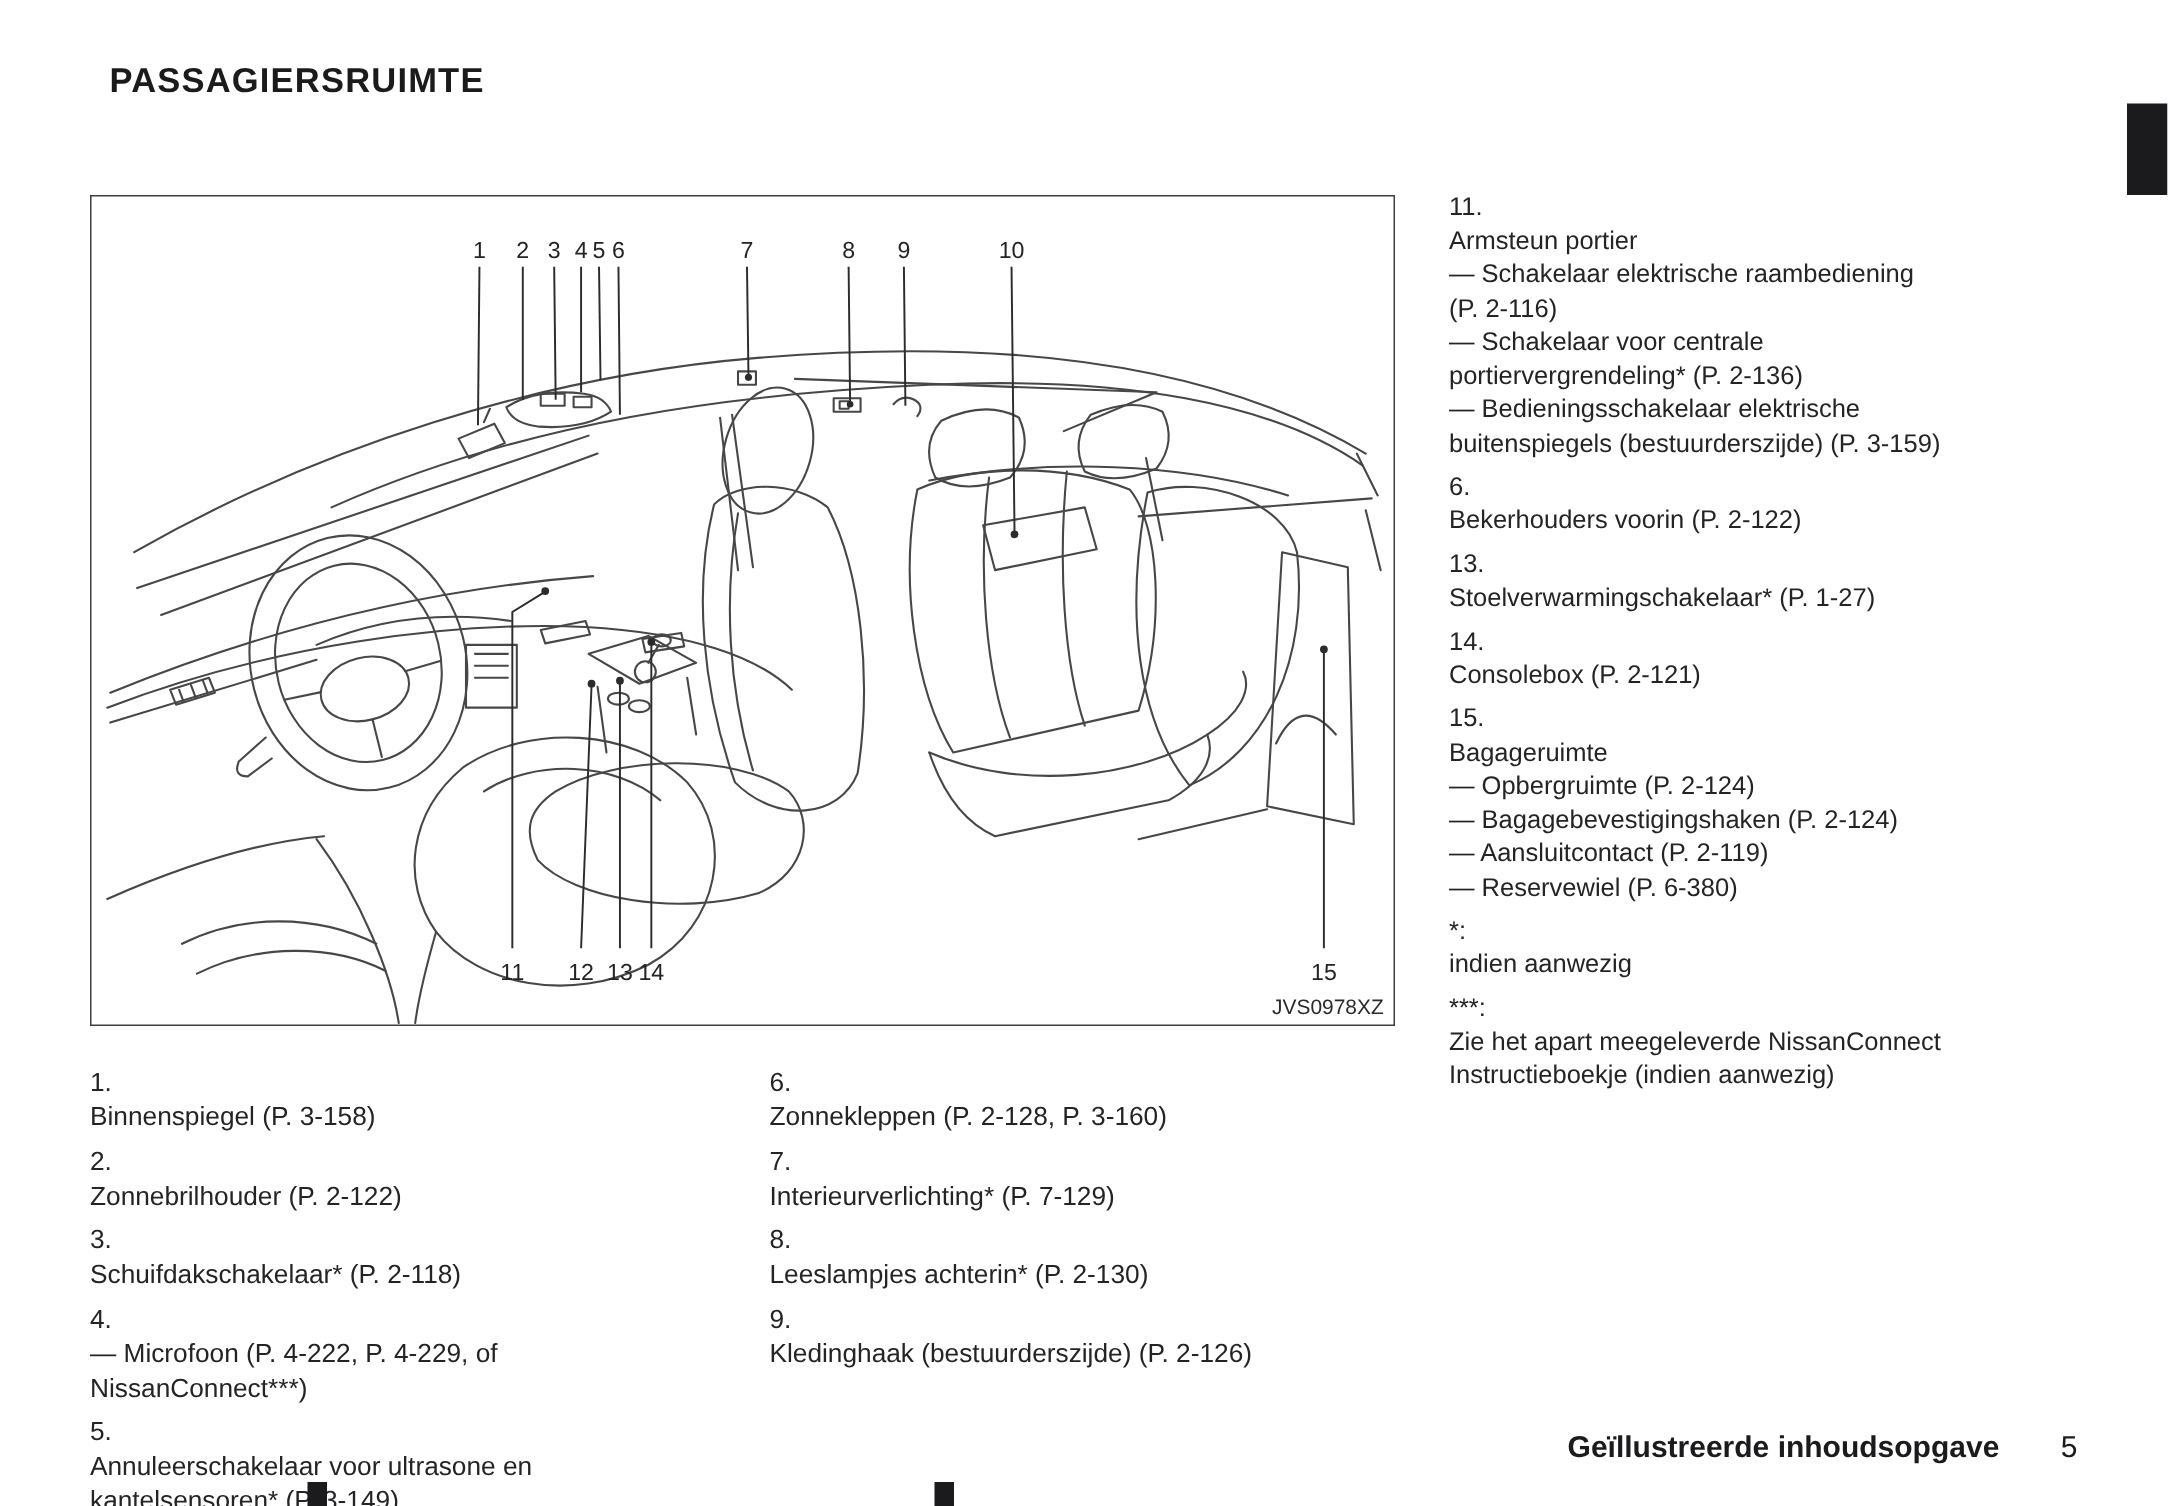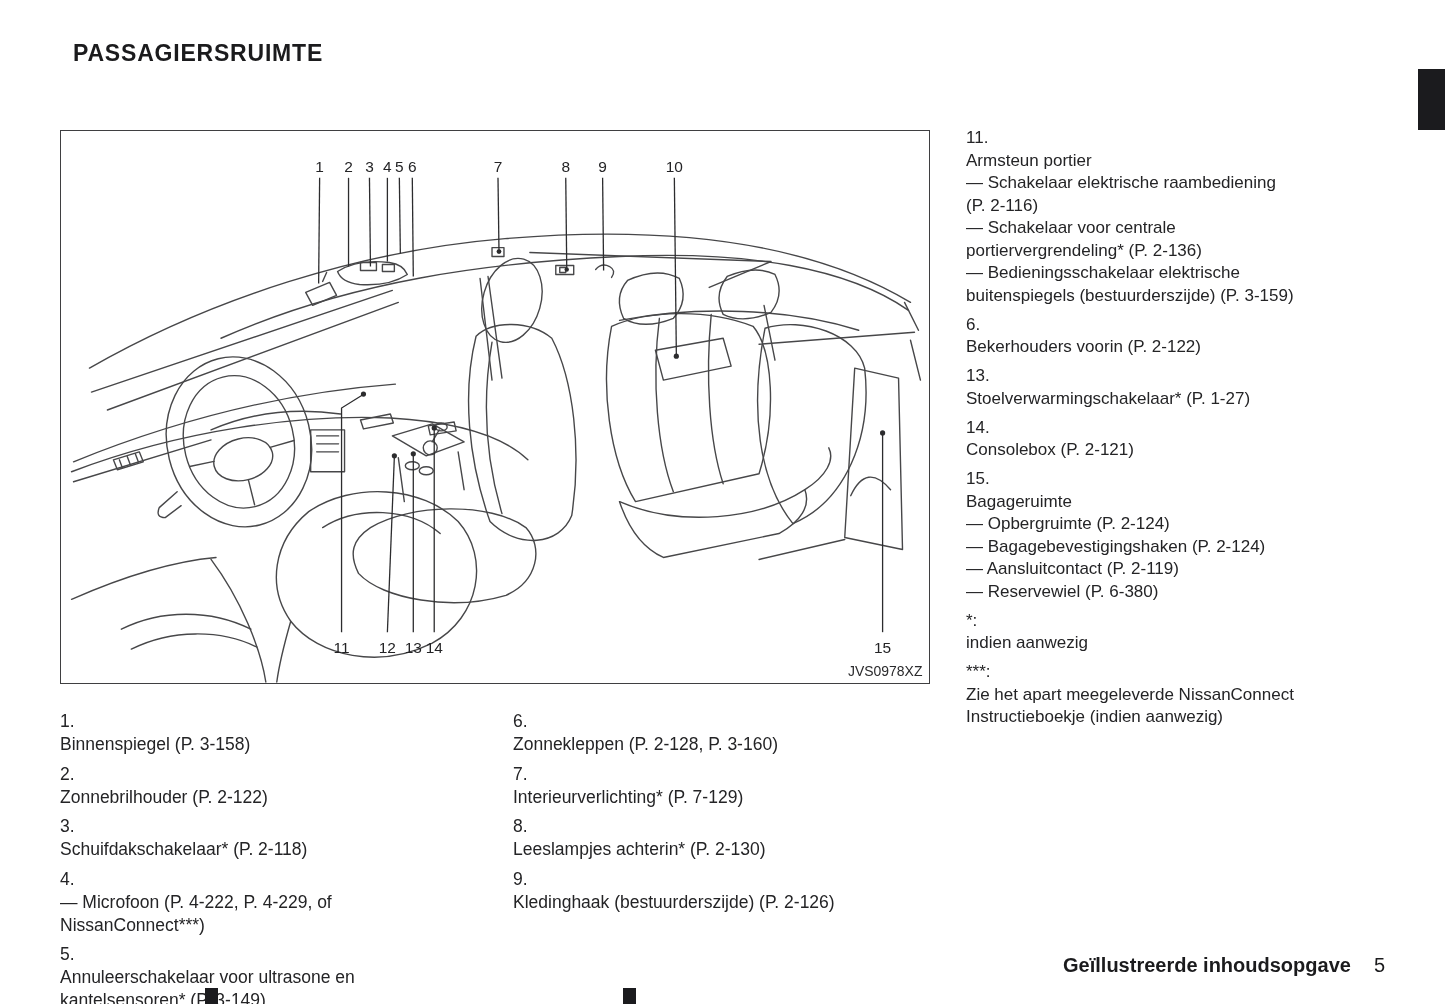--- a/index.html
+++ b/index.html
@@ -20,21 +20,21 @@
   .legend-col{position:absolute;font-size:17px;line-height:22.5px;color:#242426;}
   .col-right{left:966px;top:127px;width:425px;}
   .col-left{left:60px;top:710px;width:448px;font-size:17.5px;line-height:23px;}
   .col-mid{left:513px;top:710px;width:440px;font-size:17.5px;line-height:23px;}
   .legend-item{display:flex;margin-bottom:6.5px;flex-direction:column;}
   .legend-item .num{flex:none;width:36px;}
   .col-left .legend-item .num,.col-mid .legend-item .num{width:33px;}
   .legend-item .txt{flex:1;}
   .notes-block{margin-top:0;}
   .footer{
-    position:absolute;top:954px;right:60px;display:flex;align-items:baseline;gap:23px;
+    position:absolute;top:954px;right:60px;display:flex;align-items:baseline;gap:41px;
     font-size:20px;color:#1b1b1d;
   }
   .footer .label{font-weight:700;}
   .side-tab{position:absolute;right:0;top:69px;width:27px;height:61px;background:#1b1b1e;}
   .bottom-mark{position:absolute;bottom:0;width:13px;height:16px;background:#1b1b1e;}
   .bottom-mark.m1{left:205px;}
   .bottom-mark.m2{left:623px;}
   
   .art path,.art ellipse,.art circle,.art line,.art polyline{
     fill:none;stroke:#474749;stroke-width:1.4;stroke-linecap:round;stroke-linejoin:round;

